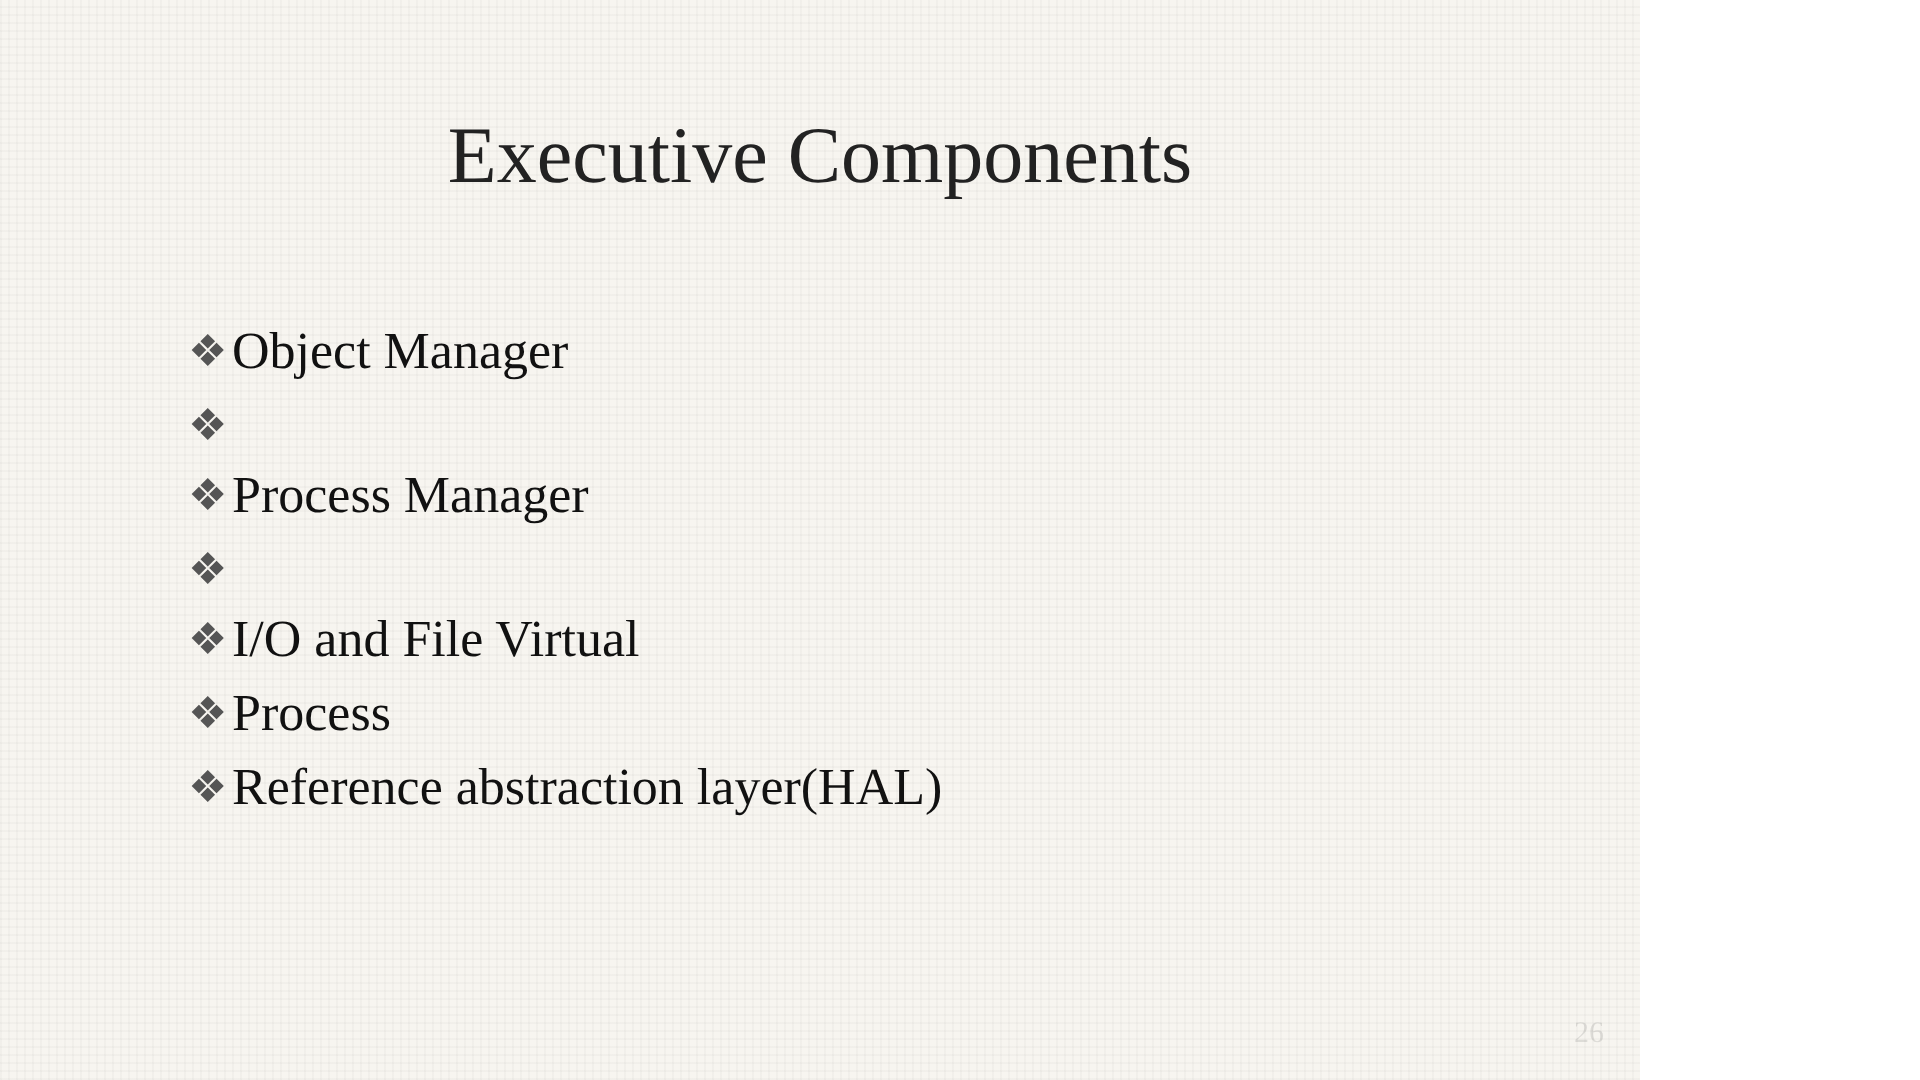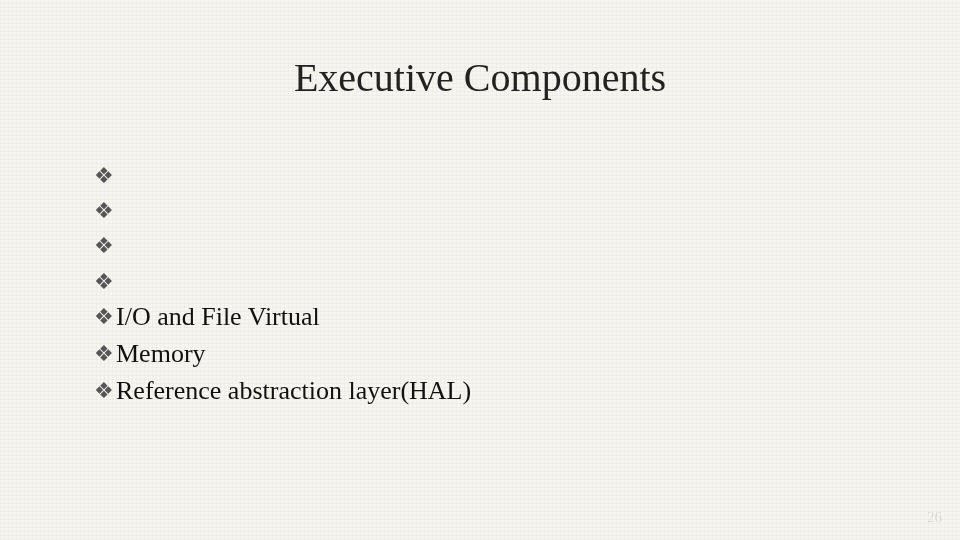--- a/index.html
+++ b/index.html
@@ -5,21 +5,21 @@
   html, body {
     margin: 0;
     padding: 0;
     width: 960px;
     height: 540px;
     overflow: hidden;
     font-family: "Times New Roman", Times, serif;
   }
   .slide {
     position: relative;
-    width: 960px;
+    width: 820px;
     height: 540px;
     background-color: #f7f5f0;
     background-image:
       repeating-linear-gradient(
         0deg,
         rgba(0,0,0,0.025) 0px,
         rgba(0,0,0,0.025) 1px,
         transparent 1px,
         transparent 4px
       ),
@@ -76,37 +76,39 @@
 </style>
 </head>
 <body>
 
 <div class="slide">
   <div class="title">Executive Components</div>
 
   <div class="body">
     <div class="item">
       <span class="bullet">❖</span>
+      <span>Object Manager</span>
     </div>
     <div class="item">
       <span class="bullet">❖</span>
     </div>
     <div class="item">
       <span class="bullet">❖</span>
+      <span>Process Manager</span>
     </div>
     <div class="item">
       <span class="bullet">❖</span>
     </div>
     <div class="item">
       <span class="bullet">❖</span>
       <span>I/O and File Virtual</span>
     </div>
     <div class="item">
       <span class="bullet">❖</span>
-      <span>Memory</span>
+      <span>Process</span>
     </div>
     <div class="item">
       <span class="bullet">❖</span>
       <span>Reference abstraction layer(HAL)</span>
     </div>
   </div>
 
   <div class="page-num">26</div>
 </div>
 

